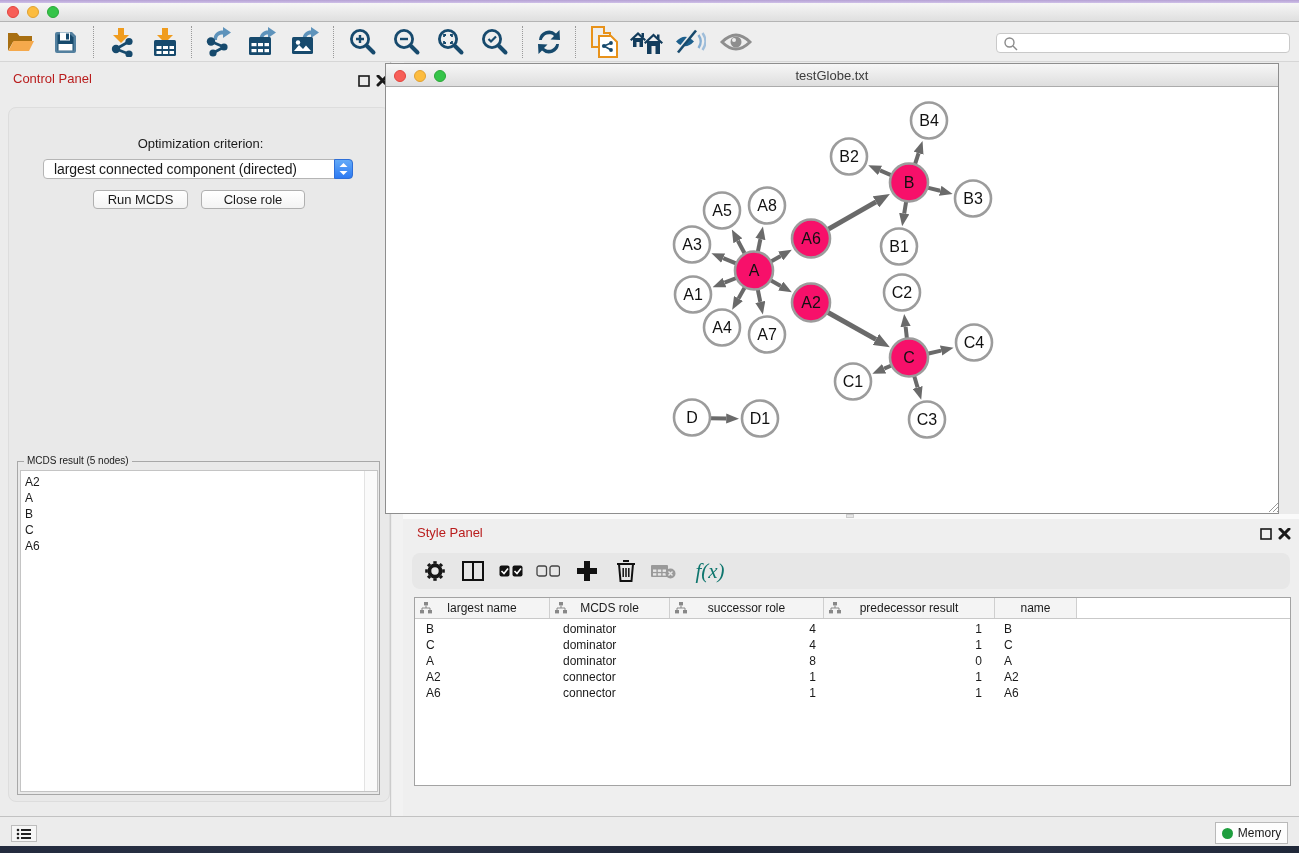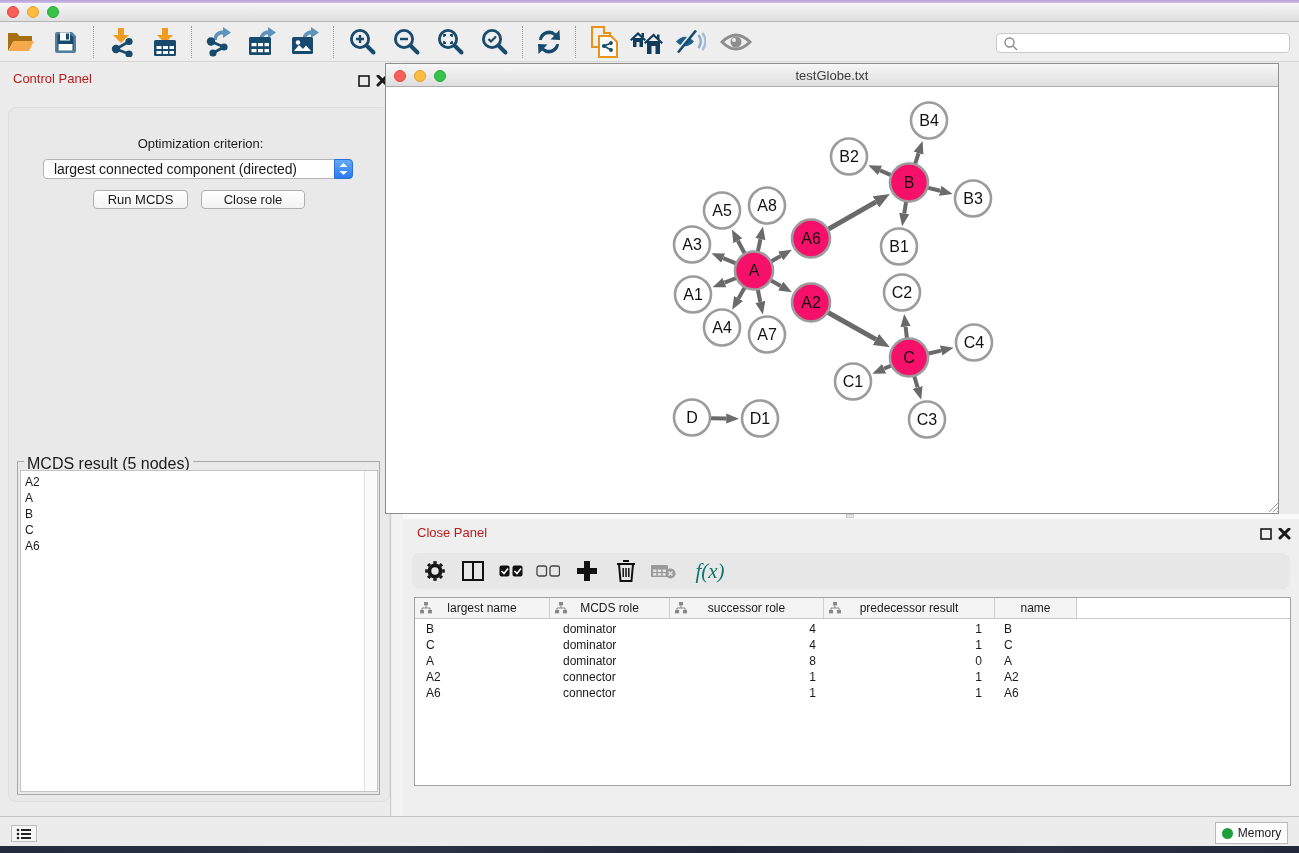--- a/index.html
+++ b/index.html
@@ -22,21 +22,21 @@
 .tabrow{position:absolute;display:flex;height:21px;z-index:3}
 .tab{height:21px;line-height:19px;background:#fff;border:1px solid #b9b9b9;border-left:none;padding:0 12px;font-size:13px;text-align:center;color:#1c1c1c}
 .tab.first{border-left:1px solid #b9b9b9;border-radius:4px 0 0 4px}
 .tab.last{border-radius:0 4px 4px 0}
 .tab.sel{background:linear-gradient(#55a1f7,#2e7af2);color:#fff;border-color:#2e6fd8}
 .cpanel{left:8px;top:45px;width:382px;height:695px;background:#e9e9e9;border:1px solid #dddddd;border-radius:8px}
 .combo{left:43px;top:97px;width:310px;height:20px;background:#fff;border:1px solid #b5b5b5;border-radius:4px;line-height:18px;padding-left:10px;font-size:14px;letter-spacing:-0.1px}
 .combobtn{left:334px;top:97px;width:19px;height:20px;border-radius:0 4px 4px 0;background:linear-gradient(#62aaf8,#2d7af2);border:1px solid #2e6fd8}
 .btn{height:19px;background:linear-gradient(#ffffff,#f3f3f3);border:1px solid #b0b0b0;border-radius:4px;font-size:13px;text-align:center;line-height:17px}
 .fieldset{left:17px;top:399px;width:363px;height:334px;border:1px solid #a8a8a8}
-.legend{left:24px;top:393px;background:#e9e9e9;padding:0 3px;font-size:16px}
+.legend{left:24px;top:393px;background:#e9e9e9;padding:0 3px;font-size:10px}
 .mlist{left:20px;top:408px;width:358px;height:322px;background:#fff;border:1px solid #c4c4c4;font-size:12px;line-height:16px;padding:3px 0 0 4px}
 .mscroll{left:364px;top:409px;width:13px;height:320px;background:#fafafa;border-left:1px solid #e3e3e3}
 
 .vdiv{left:392px;top:62px;width:12px;height:754px;background:#f2f2f2}
 .vdivbar{left:392px;top:62px;width:0;height:0}
 .vgrip{left:397px;top:430px;width:6px;height:8px;background:#e9e9e9;border:1px solid #c4c4c4}
 
 .netwin{left:385px;top:63px;width:894px;height:451px;background:#fff;border:1px solid #8e8e8e}
 .nettb{left:0;top:0;width:892px;height:23px;background:linear-gradient(#f7f7f7,#dedede);border-bottom:1px solid #ababab}
 .hdiv{left:403px;top:514px;width:896px;height:5px;background:#fafafa}
@@ -335,21 +335,21 @@
     </g>
   </svg>
   <svg class="abs" style="left:882px;top:438px" width="11" height="11" viewBox="0 0 11 11">
     <path d="M1 10 L10 1 M5 10 L10 5 M9 10 L10 9" stroke="#9a9a9a" stroke-width="1"></path>
   </svg>
 </div>
 <div class="abs hdiv"></div>
 <div class="abs hgrip"></div>
 
 <div class="abs tp" id="tablepanel">
-  <div class="abs pht" style="left:14px;top:6px">Close Panel</div>
+  <div class="abs pht" style="left:14px;top:6px">Style Panel</div>
   <svg class="abs" style="left:857px;top:9px" width="32" height="12" viewBox="0 0 32 12">
     <rect x="1" y="1" width="10" height="10" fill="none" stroke="#1a1a1a" stroke-width="1.6"></rect>
     <path d="M20 1 L29 10 M29 1 L20 10" stroke="#1a1a1a" stroke-width="3" stroke-linecap="round"></path>
   </svg>
   <div class="abs tptools" id="tptools">
     <div class="tpi" style="left:12px;width:22px">
         <svg width="20" height="20" viewBox="0 0 20 20">
           <g stroke="#161616" stroke-width="3.4">
             <line x1="10.0" y1="2.8" x2="10.0" y2="0.2"></line>
             <line x1="15.1" y1="4.9" x2="16.9" y2="3.1"></line>

